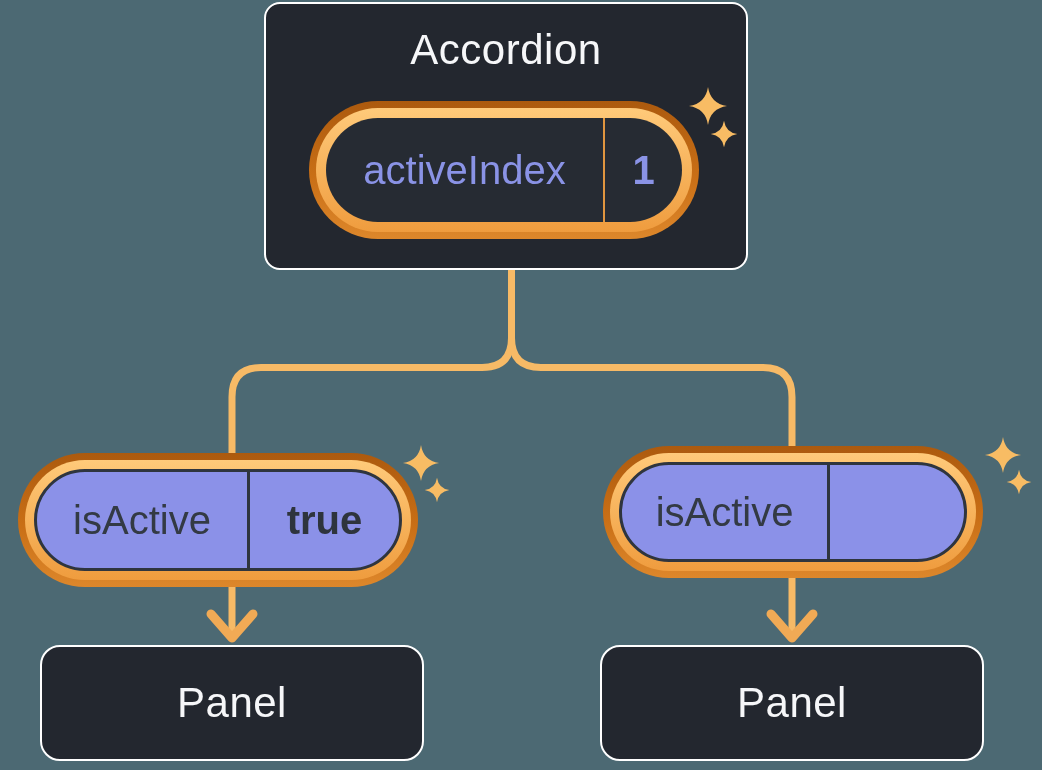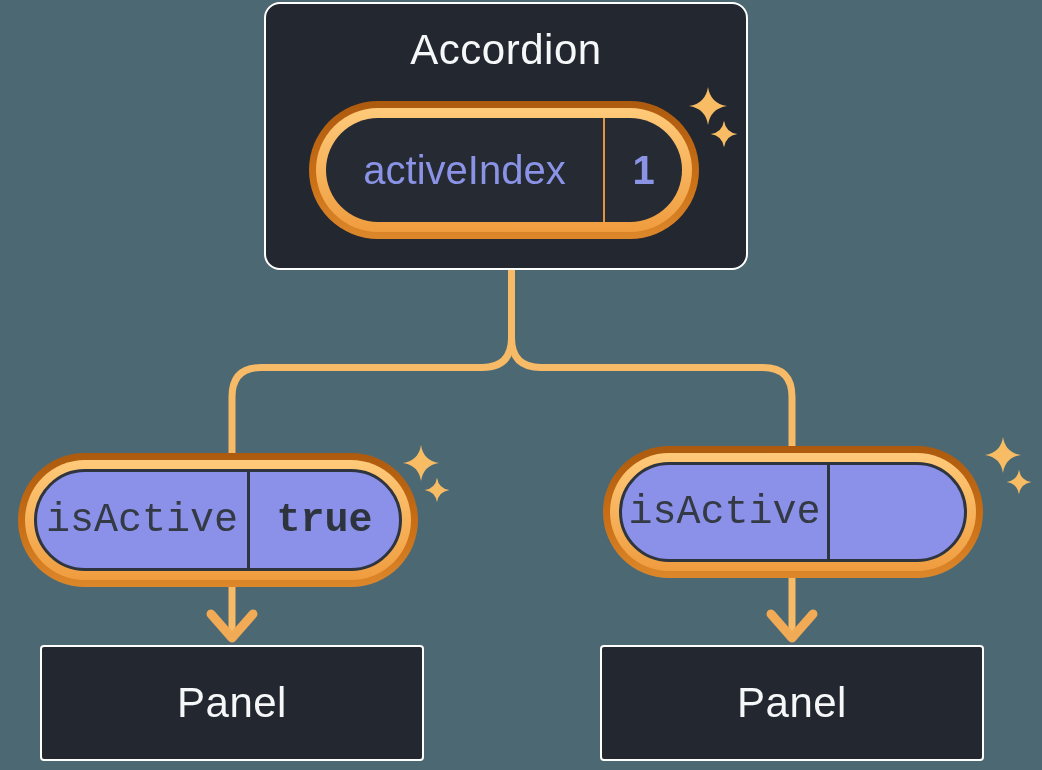--- a/index.html
+++ b/index.html
@@ -39,21 +39,21 @@
     font-size: 42px;
     font-weight: 500;
     letter-spacing: 0.5px;
   }
   .panel-box {
     position: absolute;
     width: 384px;
     height: 116px;
     background: #23272F;
     border: 2.5px solid #FFFFFF;
-    border-radius: 4px;
+    border-radius: 20px;
     box-sizing: border-box;
     z-index: 2;
     display: flex;
     align-items: center;
     justify-content: center;
   }
   .panel-box .panel-label {
     color: #F6F7F9;
     font-size: 42px;
     font-weight: 500;
@@ -89,21 +89,20 @@
     border-radius: 999px;
     box-sizing: border-box;
     display: flex;
     align-items: stretch;
     overflow: hidden;
   }
   .pill-body.dark { background: #262B33; }
   .pill-body.purple {
     background: #8B91E8;
     border: 3px solid #2F353E;
-    font-family: Liberation Mono, monospace;
   }
   .pill-cell {
     display: flex;
     align-items: center;
     justify-content: center;
   }
   .cell-label-top { flex: 0 0 277px; }
   .cell-value-top { flex: 1 1 auto; }
   .cell-label-58 { flex: 0 0 58%; }
   .cell-label-60 { flex: 0 0 60%; }

